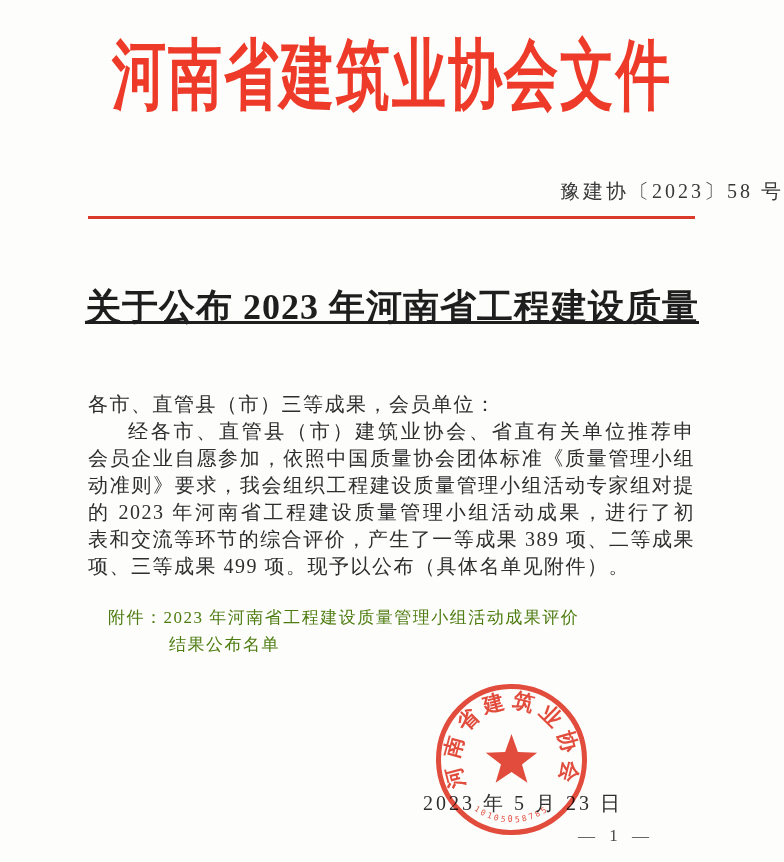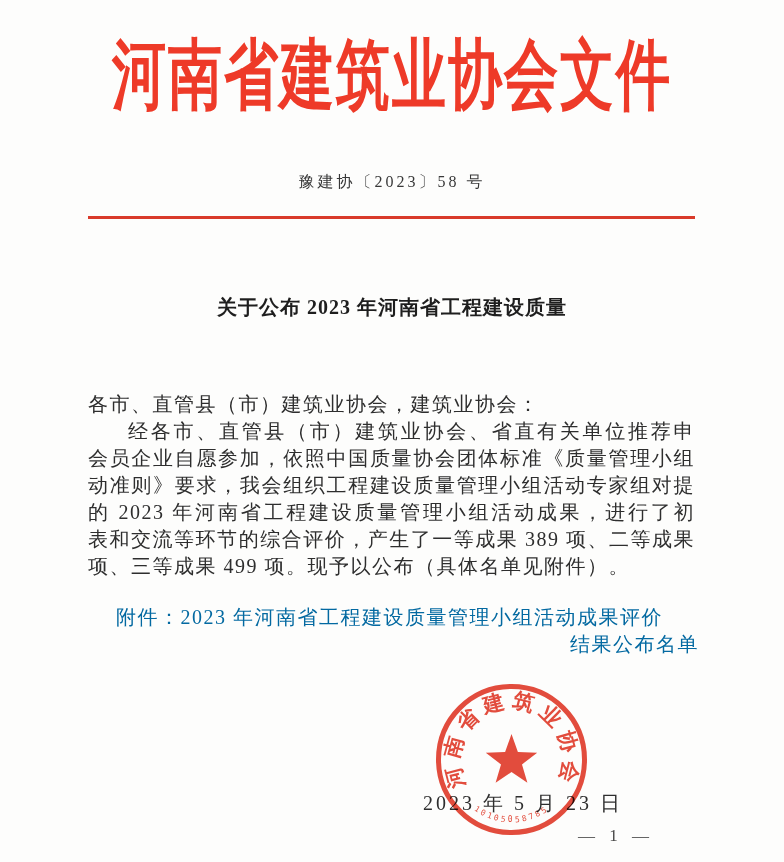--- a/index.html
+++ b/index.html
@@ -29,25 +29,25 @@
     font-weight: 900;
     letter-spacing: 2px;
     white-space: nowrap;
     transform: scaleY(1.42);
     transform-origin: center top;
   }
 
   
   .doc-number {
     position: absolute;
-    top: 172px;
+    top: 178px;
     left: 0;
     width: 100%;
-    text-align: center;
-    font-size: 16px;
+    text-align: right;
+    font-size: 20px;
     letter-spacing: 3px;
     color: #383838;
   }
 
   
   .red-rule {
     position: absolute;
     top: 216px;
     left: 88px;
     width: 607px;
@@ -55,25 +55,26 @@
     background: #d93a2a;
   }
 
   
   .notice-title {
     position: absolute;
     top: 288px;
     left: 0;
     width: 100%;
     text-align: center;
-    font-size: 20px;
+    font-size: 36px;
     font-weight: bold;
     line-height: 39px;
     letter-spacing: 1px;
     color: #1e1e1e;
+    text-decoration: underline;
   }
 
   
   .body-block {
     position: absolute;
     top: 391px;
     left: 88px;
     width: 607px;
     font-size: 20px;
     line-height: 27px;
@@ -86,29 +87,29 @@
     text-align: justify;
     text-align-last: justify;
     overflow: hidden;
   }
   .body-block .line.indent { padding-left: 40px; }
 
   
   .attachment-block {
     position: absolute;
     top: 604px;
-    left: 92px;
+    left: 84px;
     width: 607px;
-    font-size: 20px;
+    font-size: 17px;
     line-height: 27px;
     letter-spacing: 1.5px;
-    color: #0369a1;
+    color: #4d7c0f;
   }
   .attachment-block .att-line1 { padding-left: 24px; white-space: nowrap; }
-  .attachment-block .att-line2 { padding-left: 85px; white-space: nowrap; text-align: right; }
+  .attachment-block .att-line2 { padding-left: 85px; white-space: nowrap; }
 
   
   .issue-date {
     position: absolute;
     top: 790px;
     left: 423px;
     font-size: 20px;
     letter-spacing: 3px;
     color: #2e2e2e;
     white-space: nowrap;
@@ -145,21 +146,21 @@
 
   <div class="doc-number">豫建协〔2023〕58 号</div>
 
   <div class="red-rule"></div>
 
   <div class="notice-title">
     <div>关于公布 2023 年河南省工程建设质量</div>
   </div>
 
   <div class="body-block">
-    <div class="line">各市、直管县（市）建筑业协会，建筑业协会：</div>
+    <div class="line">各市、直管县（市）三等成果，会员单位：</div>
     <div class="line fill indent">经各市、直管县（市）建筑业协会、省直有关单位推荐申报，</div>
     <div class="line fill">会员企业自愿参加，依照中国质量协会团体标准《质量管理小组活</div>
     <div class="line fill">动准则》要求，我会组织工程建设质量管理小组活动专家组对提交</div>
     <div class="line fill">的 2023 年河南省工程建设质量管理小组活动成果，进行了初审、发</div>
     <div class="line fill">表和交流等环节的综合评价，产生了一等成果 389 项、二等成果 955</div>
     <div class="line">项、三等成果 499 项。现予以公布（具体名单见附件）。</div>
   </div>
 
   <div class="attachment-block">
     <div class="att-line1">附件：2023 年河南省工程建设质量管理小组活动成果评价</div>

